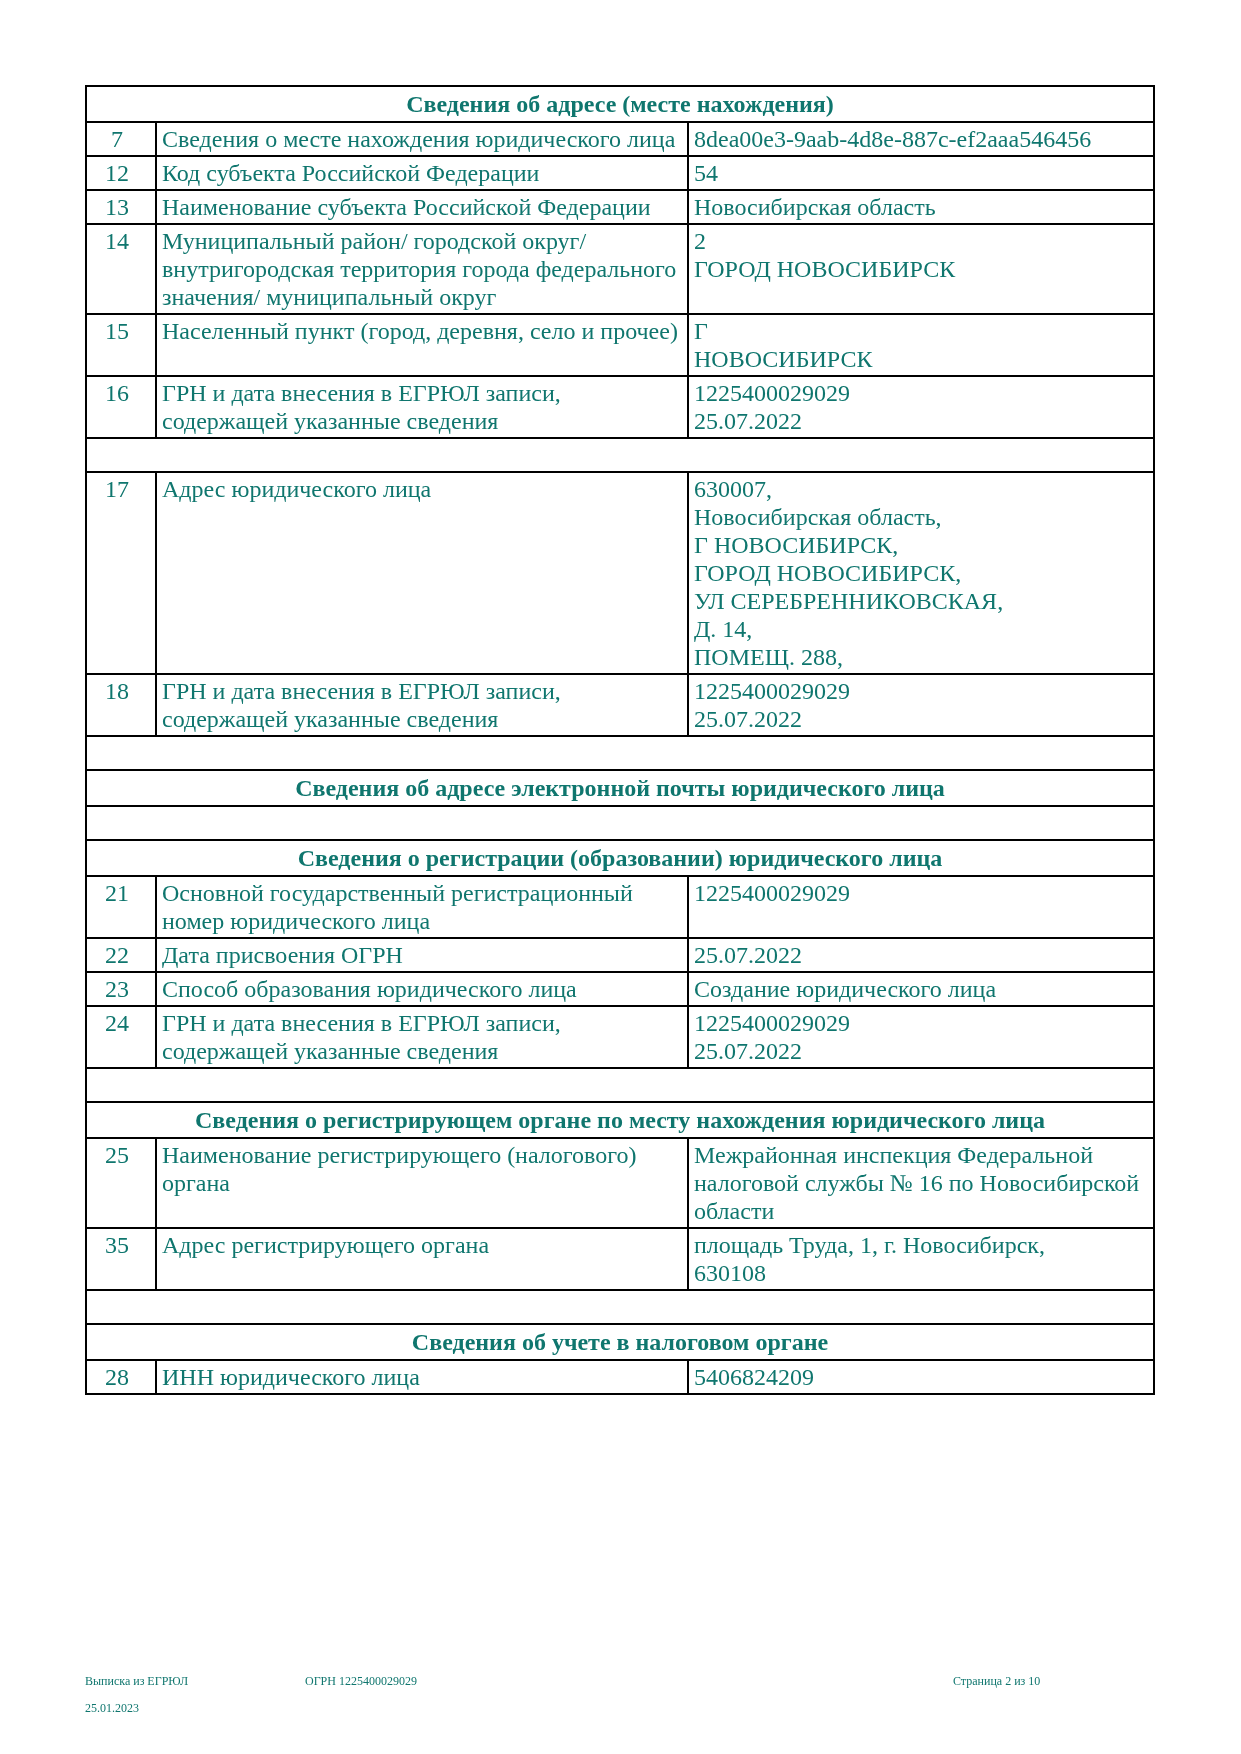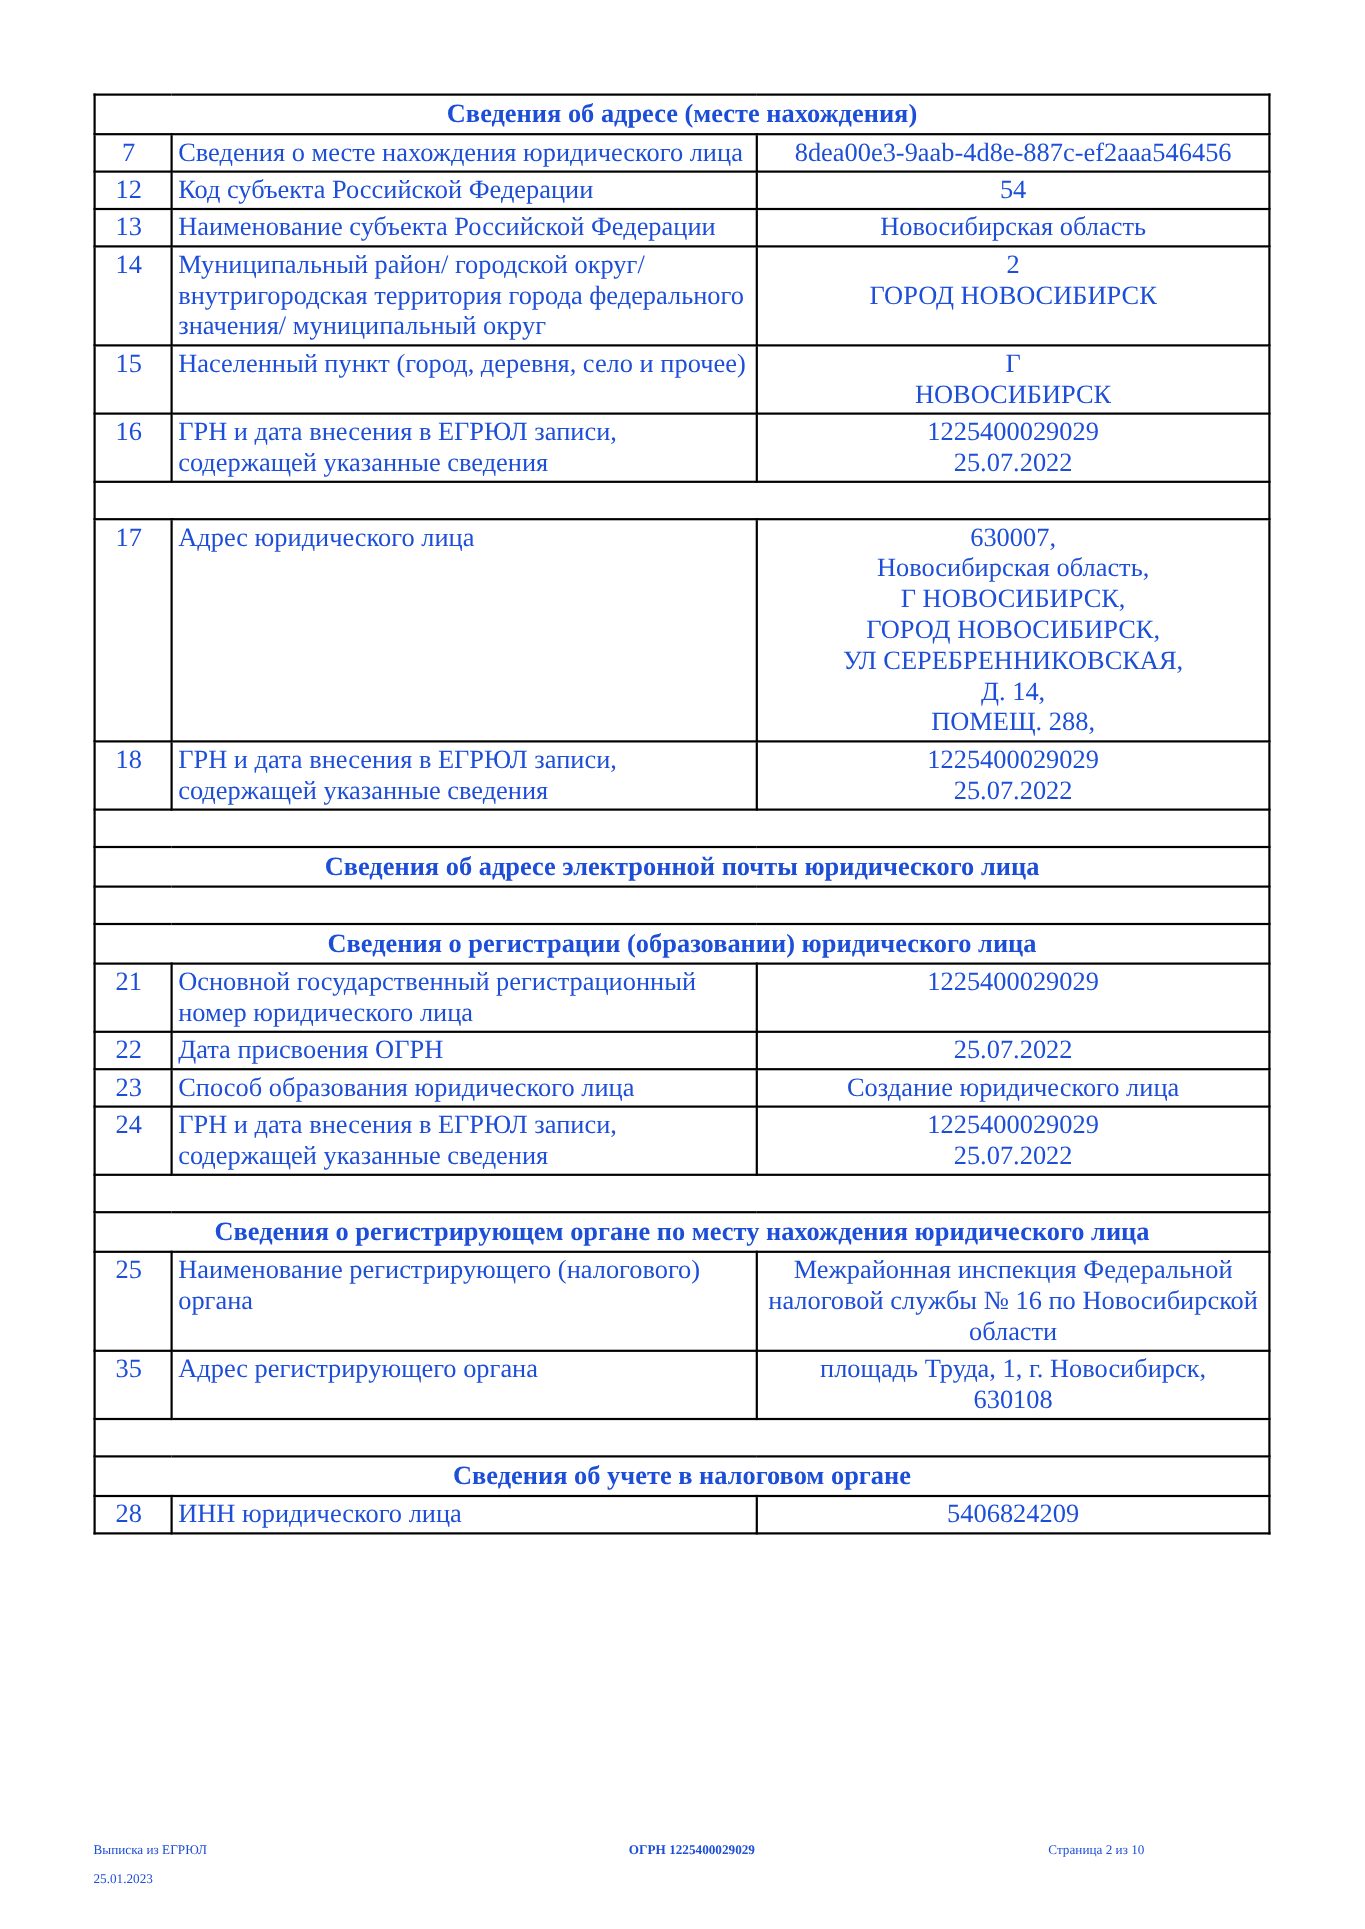--- a/index.html
+++ b/index.html
@@ -5,21 +5,21 @@
   html, body {
     margin: 0;
     padding: 0;
     background: #ffffff;
   }
   .page {
     position: relative;
     width: 1241px;
     height: 1754px;
     background: #ffffff;
-    color: #1d4ed8;
+    color: #0f766e;
     font-family: "Liberation Serif", "DejaVu Serif", serif;
     overflow: hidden;
   }
   table.doc-table {
     position: absolute;
     left: 85px;
     top: 85px;
     width: 1068px;
     border-collapse: collapse;
     table-layout: fixed;
@@ -40,39 +40,38 @@
     font-weight: bold;
     padding: 3px 6px;
   }
   td.cell-num {
     text-align: center;
     padding-left: 0;
     padding-right: 8px;
   }
   td.cell-value {
     white-space: pre-line;
-    text-align: center;
   }
   td.spacer-cell {
     height: 32px;
     padding: 0;
   }
   .footer {
     position: absolute;
     left: 85px;
     top: 1668px;
     width: 1068px;
     display: flex;
     justify-content: space-between;
     align-items: flex-start;
     font-size: 12px;
     line-height: 27px;
   }
   .footer-left  { text-align: left;  min-width: 220px; }
-  .footer-center{ text-align: center; flex: 1; font-weight: bold; }
+  .footer-center{ text-align: left; flex: 1; }
   .footer-right { text-align: left; min-width: 200px; }
 </style>
 </head>
 <body>
 
 <div class="page">
 
   <table class="doc-table">
     <colgroup>
       <col class="c-num">

